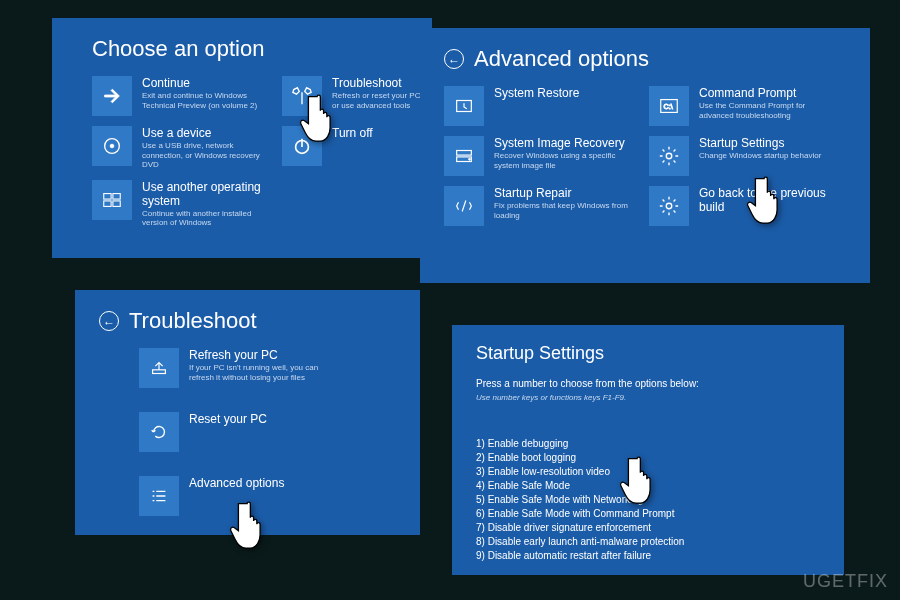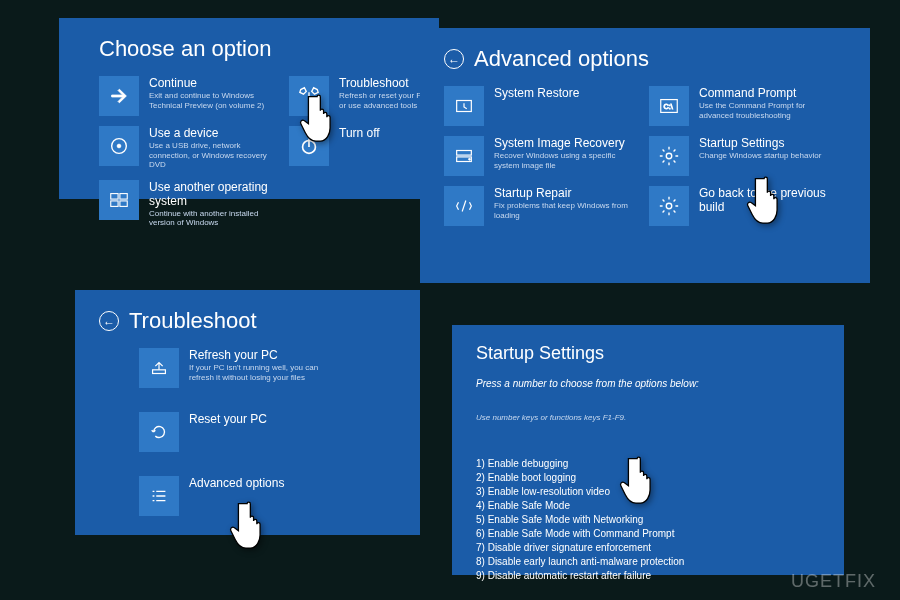--- a/index.html
+++ b/index.html
@@ -9,32 +9,32 @@
     .back-circle { width: 20px; height: 20px; border: 1.5px solid #fff; border-radius: 50%; display: flex; align-items: center; justify-content: center; font-size: 12px; cursor: pointer; }
     .tile { display: flex; gap: 10px; width: 170px; cursor: pointer; }
     .tile.wide { width: 185px; }
     .icon-box { width: 40px; height: 40px; background: #2f79c6; display: flex; align-items: center; justify-content: center; flex-shrink: 0; }
     .icon-box svg { width: 22px; height: 22px; fill: #fff; stroke: #fff; }
     .tile-text { display: flex; flex-direction: column; }
     .tile-label { font-size: 12px; }
     .tile-desc { font-size: 8px; color: #c8d9ef; line-height: 1.2; margin-top: 1px; }
     .col { display: flex; flex-direction: column; gap: 10px; }
     .cols { display: flex; gap: 20px; }
-    .ss-sub { font-size: 10px; margin-bottom: 24px; font-style: italic; }
+    .ss-sub { font-size: 10px; margin-bottom: 4px; }
     .ss-hint { font-size: 8px; margin-bottom: 12px; color: #c8d9ef; font-style: italic;}
     .ss-list { font-size: 10px; list-style: none; margin-top: 36px; }
     .ss-list li { margin-bottom: 3px; }
     .cursor { position: absolute; pointer-events: none; z-index: 100; }
     .cursor svg { width: 55px; height: 65px; filter: drop-shadow(2px 2px 3px rgba(0,0,0,0.4)); }
-    .watermark { position: absolute; bottom: 8px; right: 24px; color: rgba(255,255,255,0.35); font-size: 18px; letter-spacing: 1px; font-weight: 300;}
+    .watermark { position: absolute; bottom: 8px; right: 12px; color: rgba(255,255,255,0.35); font-size: 18px; letter-spacing: 1px; font-weight: 300;}
   </style>
 </head>
 <body>
 
-<div class="panel" style="left:59px; top:18px; width:380px; height:181px;padding-left:40px;">
+<div class="panel" style="left:52px; top:18px; width:380px; height:240px;padding-left:40px;">
   <div class="panel-title">Choose an option</div>
   <div class="cols">
     <div class="col">
       <div class="tile">
         <div class="icon-box">
             <svg viewBox="0 0 24 24">
               <path d="M4 11h12l-5-5 1.4-1.4L20 12l-7.6 7.4L11 18l5-5H4z"></path>
             </svg>
           </div>
         <div class="tile-text">

